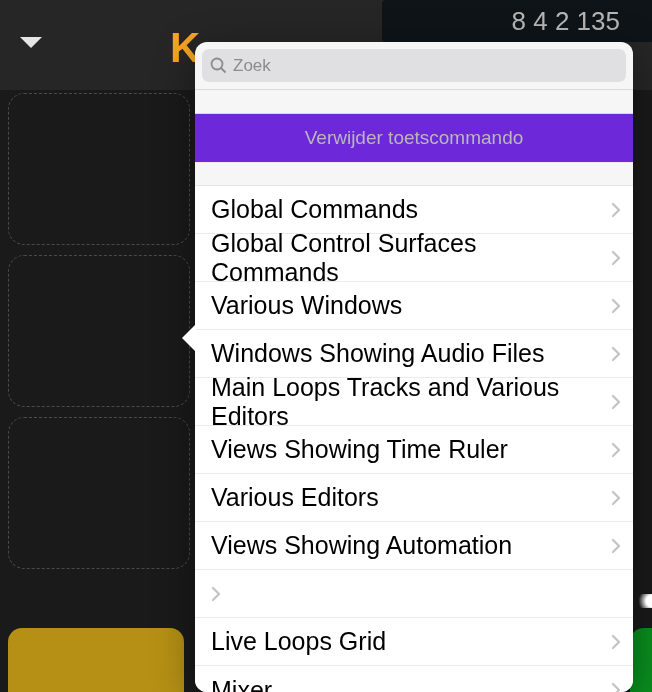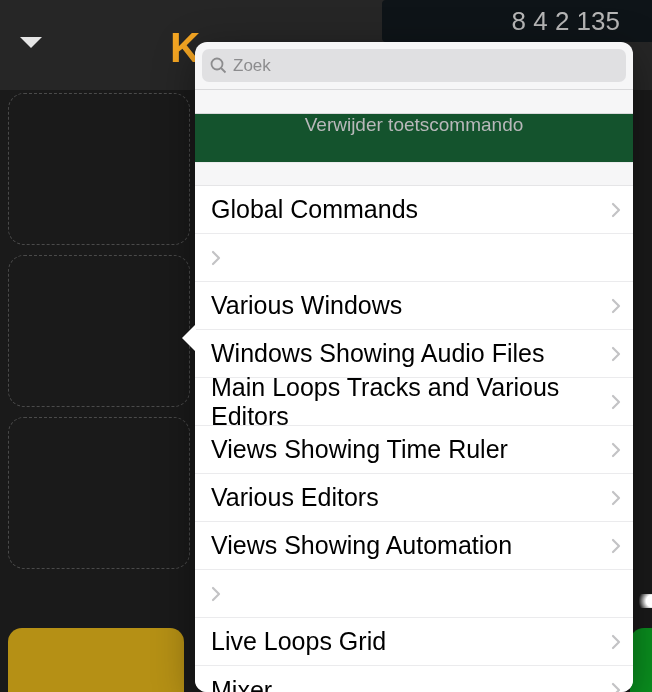--- a/index.html
+++ b/index.html
@@ -143,23 +143,23 @@
       color: #8c8c8e;
     }
     .section-divider {
       height: 25px;
       background: #f6f6f7;
       border-top: 1px solid #d9d9db;
       border-bottom: 1px solid #d9d9db;
     }
     .remove-row {
       height: 49px;
-      background: #14532d;
-      display: flex;
-      align-items: flex-start;
+      background: #6d28d9;
+      display: flex;
+      align-items: center;
       justify-content: center;
       font-size: 19px;
       color: #b8b8ba;
       border-bottom: 1px solid #ebebed;
     }
     .spacer-row {
       height: 23px;
       background: #f6f6f7;
       border-bottom: 1px solid #e5e5e7;
     }
@@ -247,20 +247,21 @@
   <div class="menu-list">
     <div class="menu-item">
       <span>Global Commands</span>
       <span class="chevron">
         <svg width="10" height="16" viewBox="0 0 10 16" fill="none" stroke="#c3c3c5" stroke-width="2.2" stroke-linecap="round" stroke-linejoin="round">
             <path d="M2 2 L8 8 L2 14"></path>
           </svg>
       </span>
     </div>
     <div class="menu-item">
+      <span>Global Control Surfaces Commands</span>
       <span class="chevron">
         <svg width="10" height="16" viewBox="0 0 10 16" fill="none" stroke="#c3c3c5" stroke-width="2.2" stroke-linecap="round" stroke-linejoin="round">
             <path d="M2 2 L8 8 L2 14"></path>
           </svg>
       </span>
     </div>
     <div class="menu-item">
       <span>Various Windows</span>
       <span class="chevron">
         <svg width="10" height="16" viewBox="0 0 10 16" fill="none" stroke="#c3c3c5" stroke-width="2.2" stroke-linecap="round" stroke-linejoin="round">

